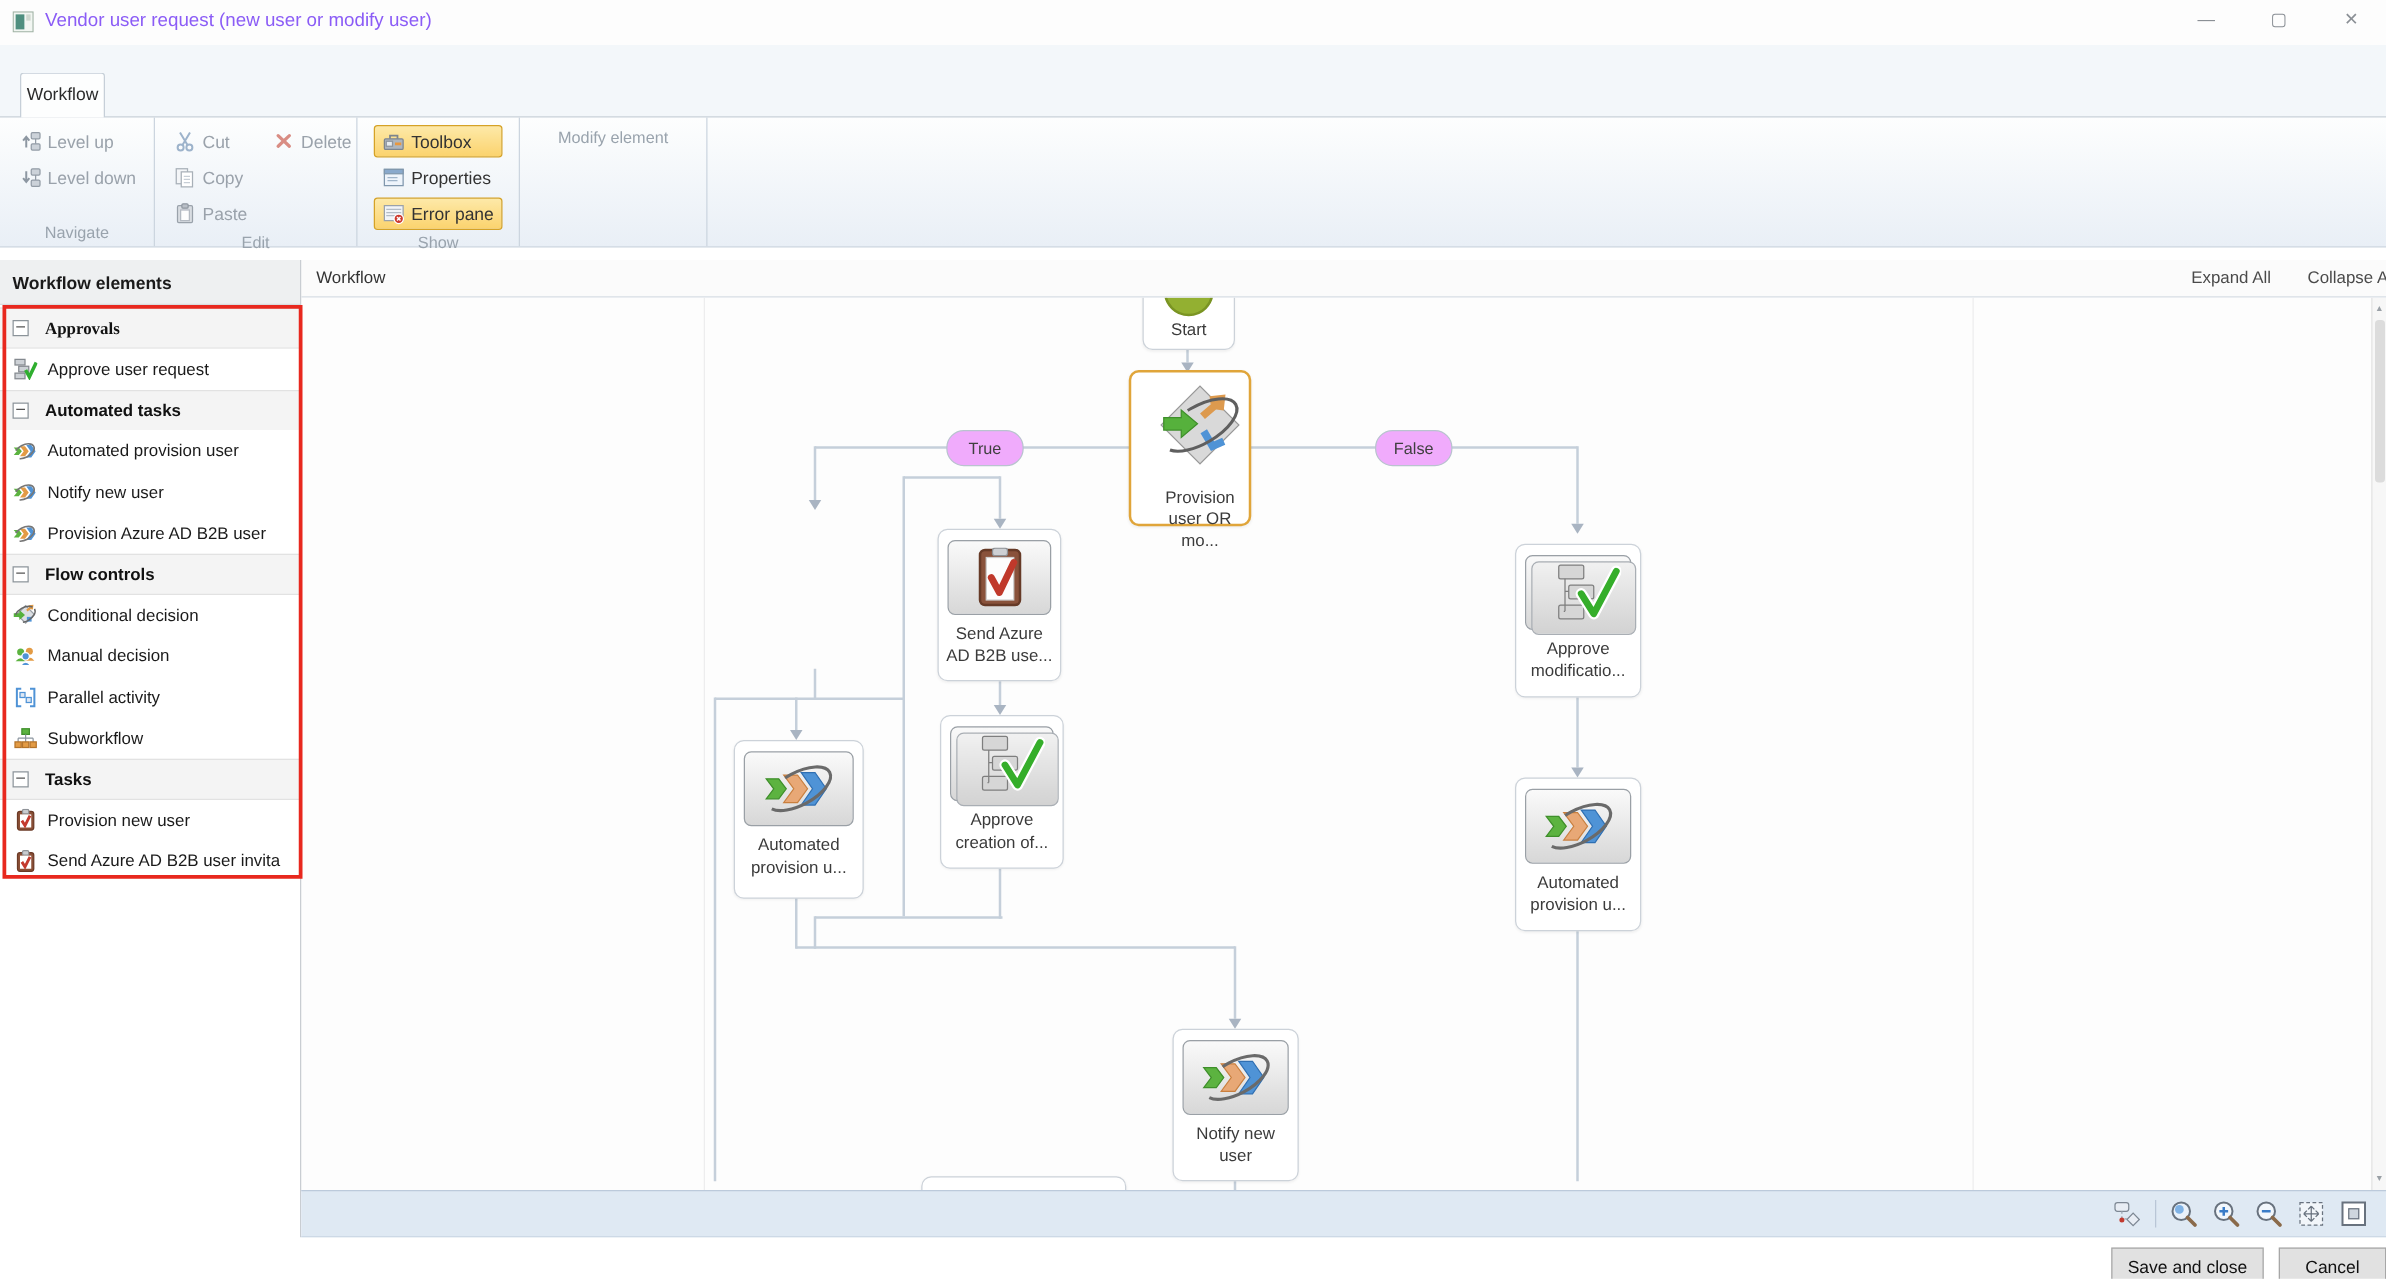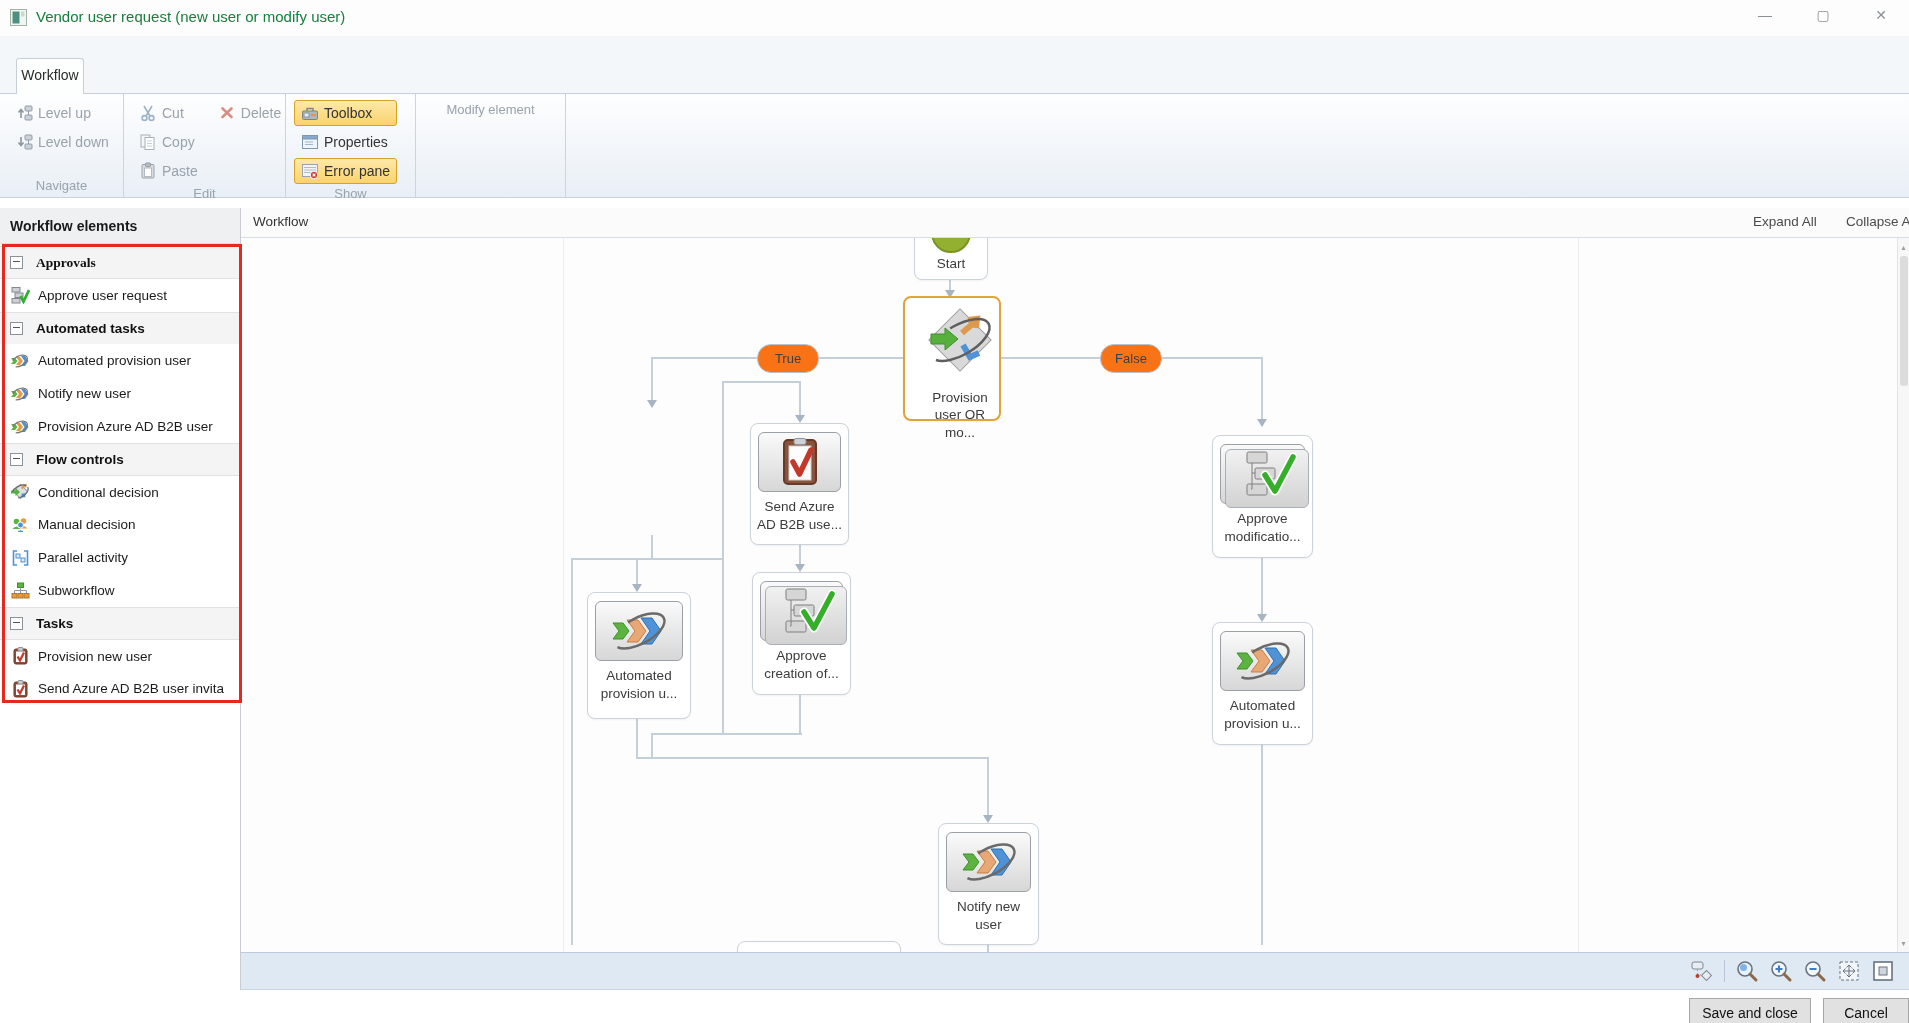--- a/index.html
+++ b/index.html
@@ -1,36 +1,36 @@
 <!DOCTYPE html>
 <html><head>
 <meta charset="utf-8">
 <style>
   html,body{margin:0;padding:0;}
   body{width:1909px;height:1023px;position:relative;overflow:hidden;background:#fff;
        font-family:"Liberation Sans","DejaVu Sans",sans-serif;-webkit-font-smoothing:antialiased;}
   
   #titlebar{position:absolute;left:0;top:0;width:1909px;height:36px;background:#fdfdfd;}
   #title-icon{position:absolute;left:10px;top:9px;}
-  #window-title{position:absolute;left:36px;top:8px;font-size:15px;color:#15803d;}
+  #window-title{position:absolute;left:36px;top:8px;font-size:15px;color:#8b5cf6;}
   .wctrl{position:absolute;top:0;width:46px;height:30px;display:flex;align-items:center;justify-content:center;
          color:#8b9096;font-size:14px;cursor:default;}
   #btn-min{left:1742px;} #btn-max{left:1800px;} #btn-close{left:1858px;}
   
   #tabstrip{position:absolute;left:0;top:36px;width:1909px;height:57px;background:#f3f7fa;}
   #tab-workflow{position:absolute;left:16px;top:58px;width:68px;height:36px;background:#fdfefe;
        border:1px solid #c6cfd8;border-bottom:none;border-radius:3px 3px 0 0;font-size:14px;color:#2b2b2b;
        display:flex;align-items:flex-start;justify-content:center;padding-top:8px;box-sizing:border-box;z-index:3;}
   #ribbon-body{position:absolute;left:0;top:93px;width:1909px;height:105px;
        background:linear-gradient(#fdfefe,#e9eff6);border-top:1px solid #c6cfd8;border-bottom:1px solid #c9d3de;
        box-sizing:border-box;z-index:2;}
   #ribbon-groups{display:flex;height:100%;padding-left:0;}
   .ribbon-group{display:flex;flex-direction:column;border-right:1px solid #ccd5df;padding:6px 8px 0 8px;box-sizing:border-box;}
   .ribbon-group:nth-child(1){width:124px;} .ribbon-group:nth-child(2){width:162px;}
-  .ribbon-group:nth-child(3){width:130px;} .ribbon-group:nth-child(4){width:150px;}
+  .ribbon-group:nth-child(3){width:130px;align-items:center;} .ribbon-group:nth-child(4){width:150px;}
   .ribbon-cols{display:flex;flex:1;gap:6px;align-items:flex-start;}
   .ribbon-col{display:flex;flex-direction:column;gap:3px;}
   .ribbon-btn{display:flex;align-items:center;gap:5px;font-size:14px;color:#333;height:24px;
        padding:0 6px;border:1px solid transparent;border-radius:3px;white-space:nowrap;}
   .ribbon-btn.disabled{color:#9aa2ab;}
   .ribbon-btn.active{background:linear-gradient(#fde9a8,#fbd36e);border-color:#d5a226;}
   .ric{display:inline-flex;width:18px;height:18px;align-items:center;justify-content:center;flex:none;}
   .ribbon-grouplabel{text-align:center;font-size:13px;color:#99a3ad;padding:2px 0 4px 0;}
   
   #sidebar{position:absolute;left:0;top:208px;width:241px;height:782px;background:#fff;
@@ -50,21 +50,21 @@
        border-bottom:1px solid #d8dee5;box-sizing:border-box;overflow:hidden;z-index:3;}
   #canvas-title{position:absolute;left:12px;top:6px;font-size:13.5px;color:#333;}
   #expand-all{position:absolute;left:1512px;top:6px;font-size:13.5px;color:#4a4a4a;}
   #collapse-all{position:absolute;left:1605px;top:6px;font-size:13.5px;color:#4a4a4a;white-space:nowrap;}
   
   #canvas{position:absolute;left:241px;top:238px;width:1668px;height:714px;background:#fdfdfd;overflow:hidden;z-index:2;}
   .guide{position:absolute;top:0;width:1px;height:714px;background:#ededee;}
   .conn{position:absolute;background:#c5cfda;z-index:1;}
   .arrow{position:absolute;width:0;height:0;border-left:5px solid transparent;border-right:5px solid transparent;
          border-top:8px solid #a9b4c2;z-index:1;}
-  .pill{position:absolute;background:#f97316;border:1px solid #b9c3cf;border-radius:14px;font-size:13px;color:#3f3f3f;
+  .pill{position:absolute;background:#f0abfc;border:1px solid #b9c3cf;border-radius:14px;font-size:13px;color:#3f3f3f;
         display:flex;align-items:center;justify-content:center;z-index:3;}
   .node{position:absolute;background:#fff;border:1px solid #ccd2d9;border-radius:8px;z-index:5;
         display:flex;flex-direction:column;align-items:center;padding-top:8px;box-sizing:border-box;
         font-size:13.5px;line-height:17.5px;color:#3b3b3b;text-align:center;box-shadow:0 1px 2px rgba(0,0,0,.05);}
   .node.selected{border:2px solid #e0a53a;}
   .node .tile{position:relative;z-index:1;width:84%;height:58px;background:linear-gradient(#fafafa,#d7d7d7);
         border:1px solid #9aa0a6;border-radius:6px;display:flex;align-items:center;justify-content:center;flex:none;}
   .node .tile.stacked::before{content:"";position:absolute;left:4px;top:4px;right:-5px;bottom:-5px;
         background:linear-gradient(#f1f1f1,#d2d2d2);border:1px solid #a9aeb4;border-radius:6px;z-index:-1;}
   .node-label{margin-top:6px;padding:0 3px;}

